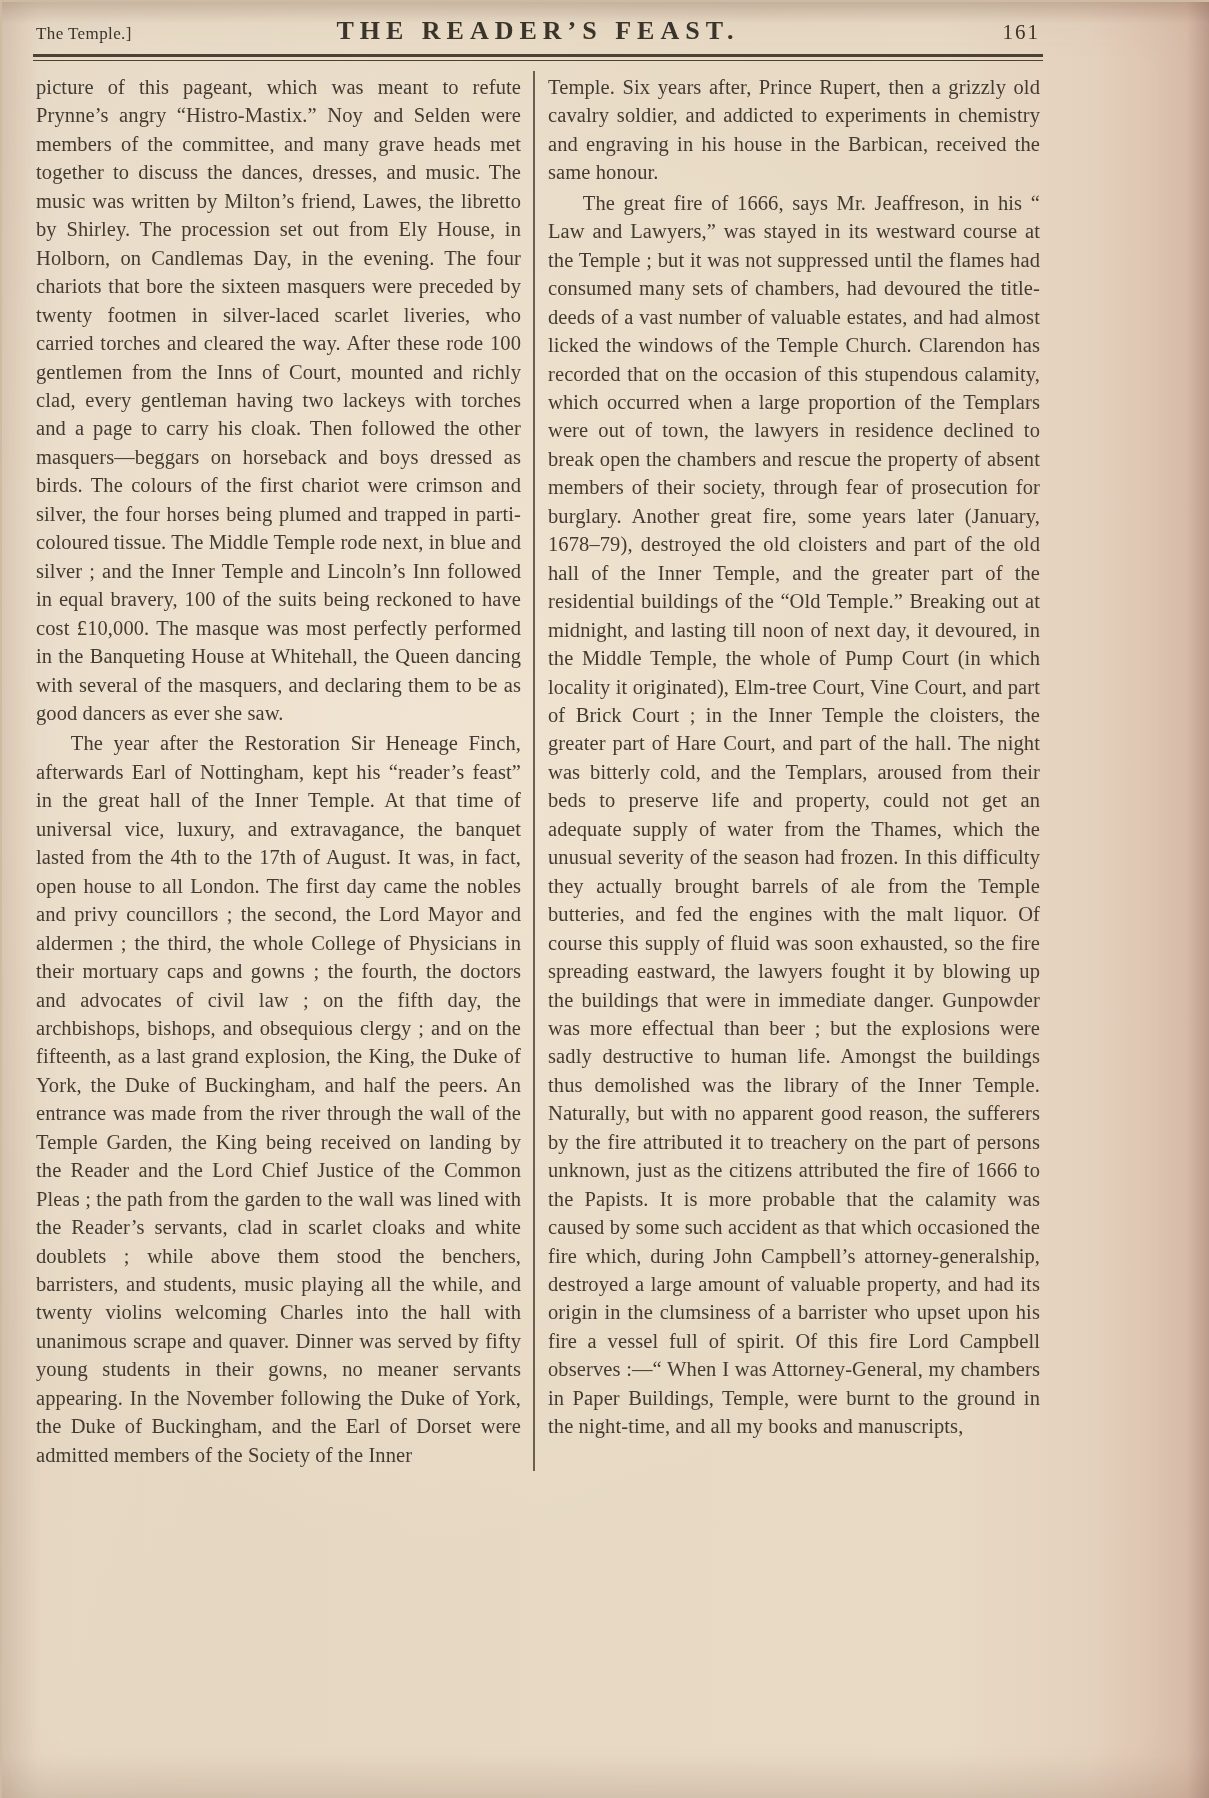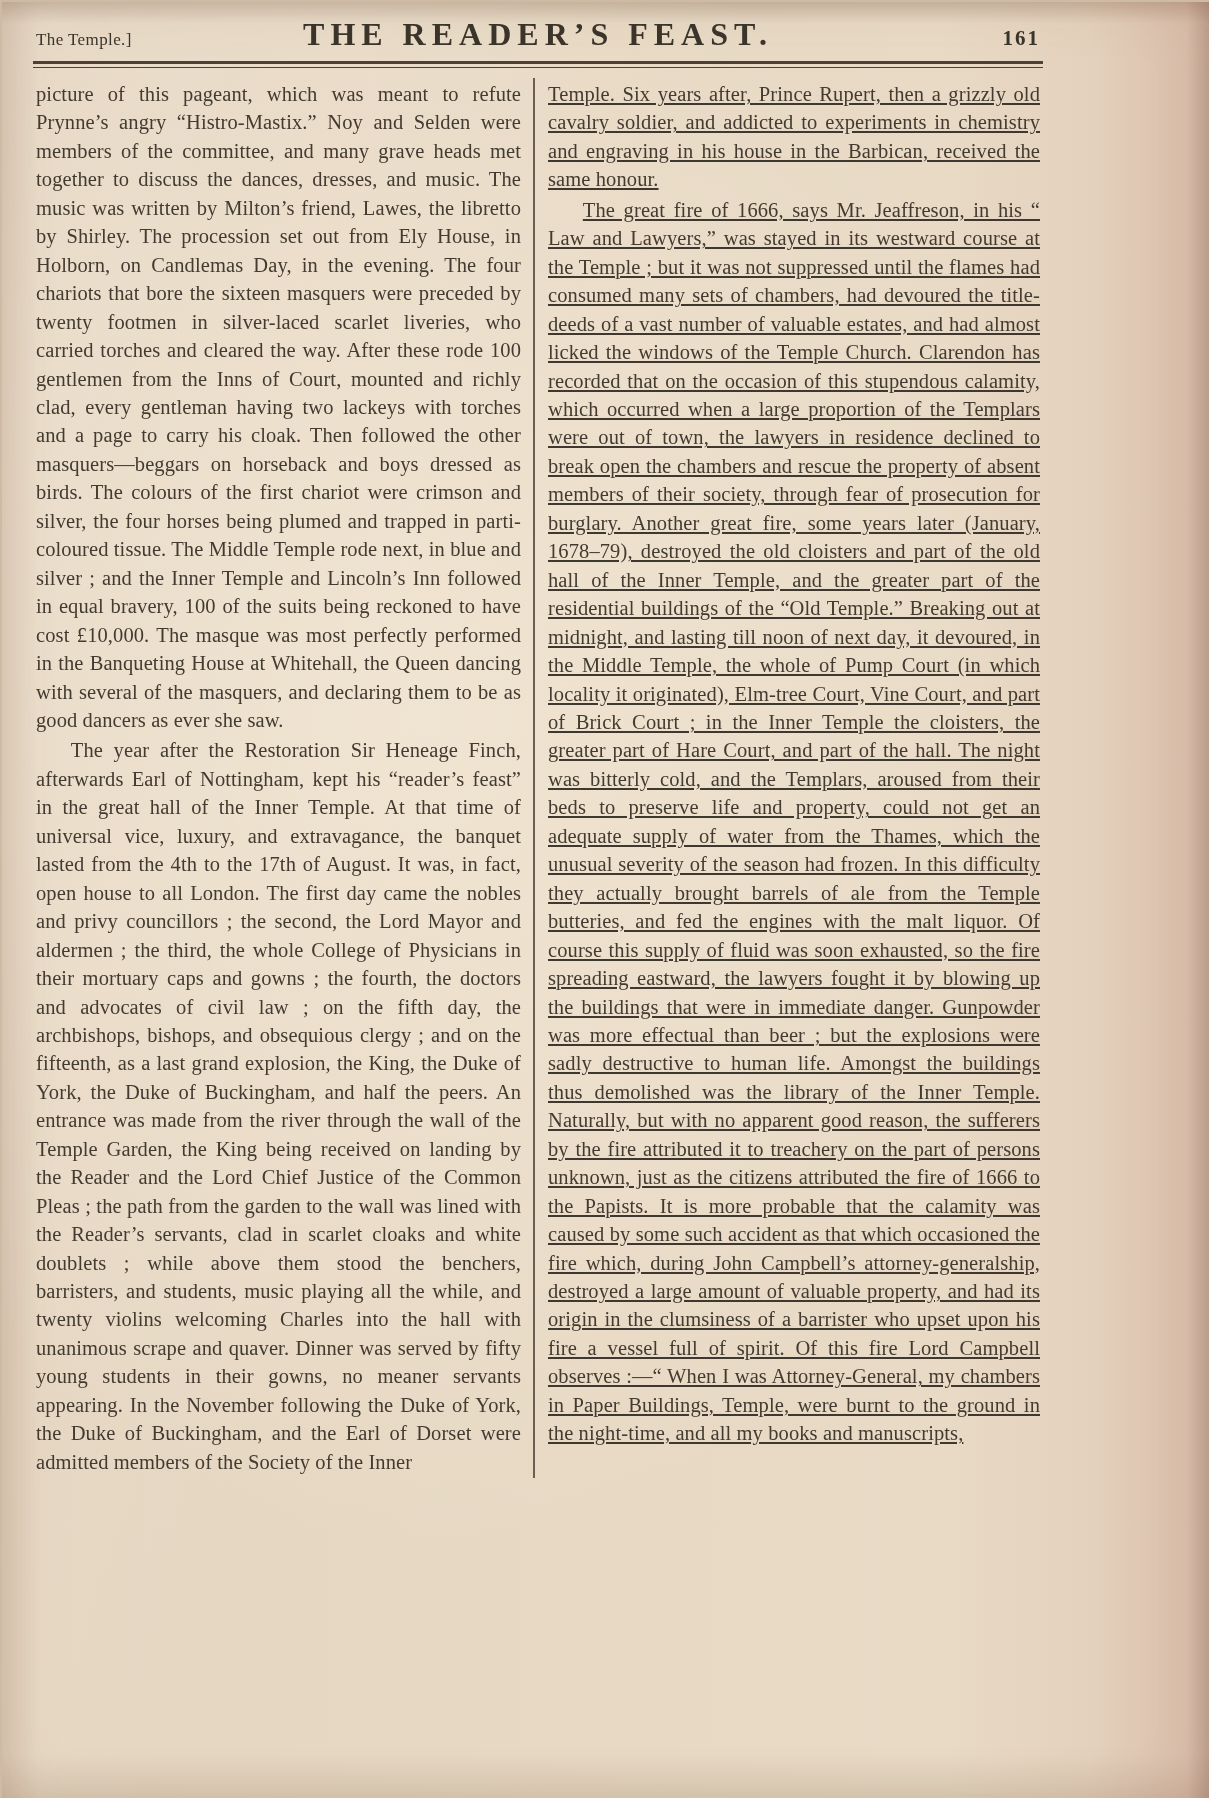--- a/index.html
+++ b/index.html
@@ -34,46 +34,46 @@
     align-items: baseline;
     padding: 2px 2px 7px 2px;
     color: #3b342a;
   }
   .running-title {
     font-size: 17px;
     letter-spacing: 0.4px;
     justify-self: start;
   }
   .page-title {
-    font-size: 32px;
+    font-size: 26px;
     font-weight: bold;
     letter-spacing: 6px;
     justify-self: center;
     white-space: nowrap;
   }
   .page-number {
     font-size: 21px;
     letter-spacing: 2px;
-    font-weight: bold;
+    font-weight: normal;
     justify-self: end;
   }
   .double-rule {
     width: 100%;
     height: 7px;
     border-top: 3px solid #4c4134;
     border-bottom: 1px solid #4c4134;
   }
   .columns {
     display: flex;
     margin-top: 9px;
     align-items: stretch;
   }
   .col { }
   .col-left  { width: 489px; }
-  .col-right { flex: 1; text-decoration: underline; }
+  .col-right { flex: 1; }
   .col-divider {
     width: 1px;
     background: #6b5f52;
     margin: 0 11px 0 10px;
   }
   .col p {
     font-size: 20.5px;
     line-height: 28.45px;
     text-align: justify;
     color: #433b31;

